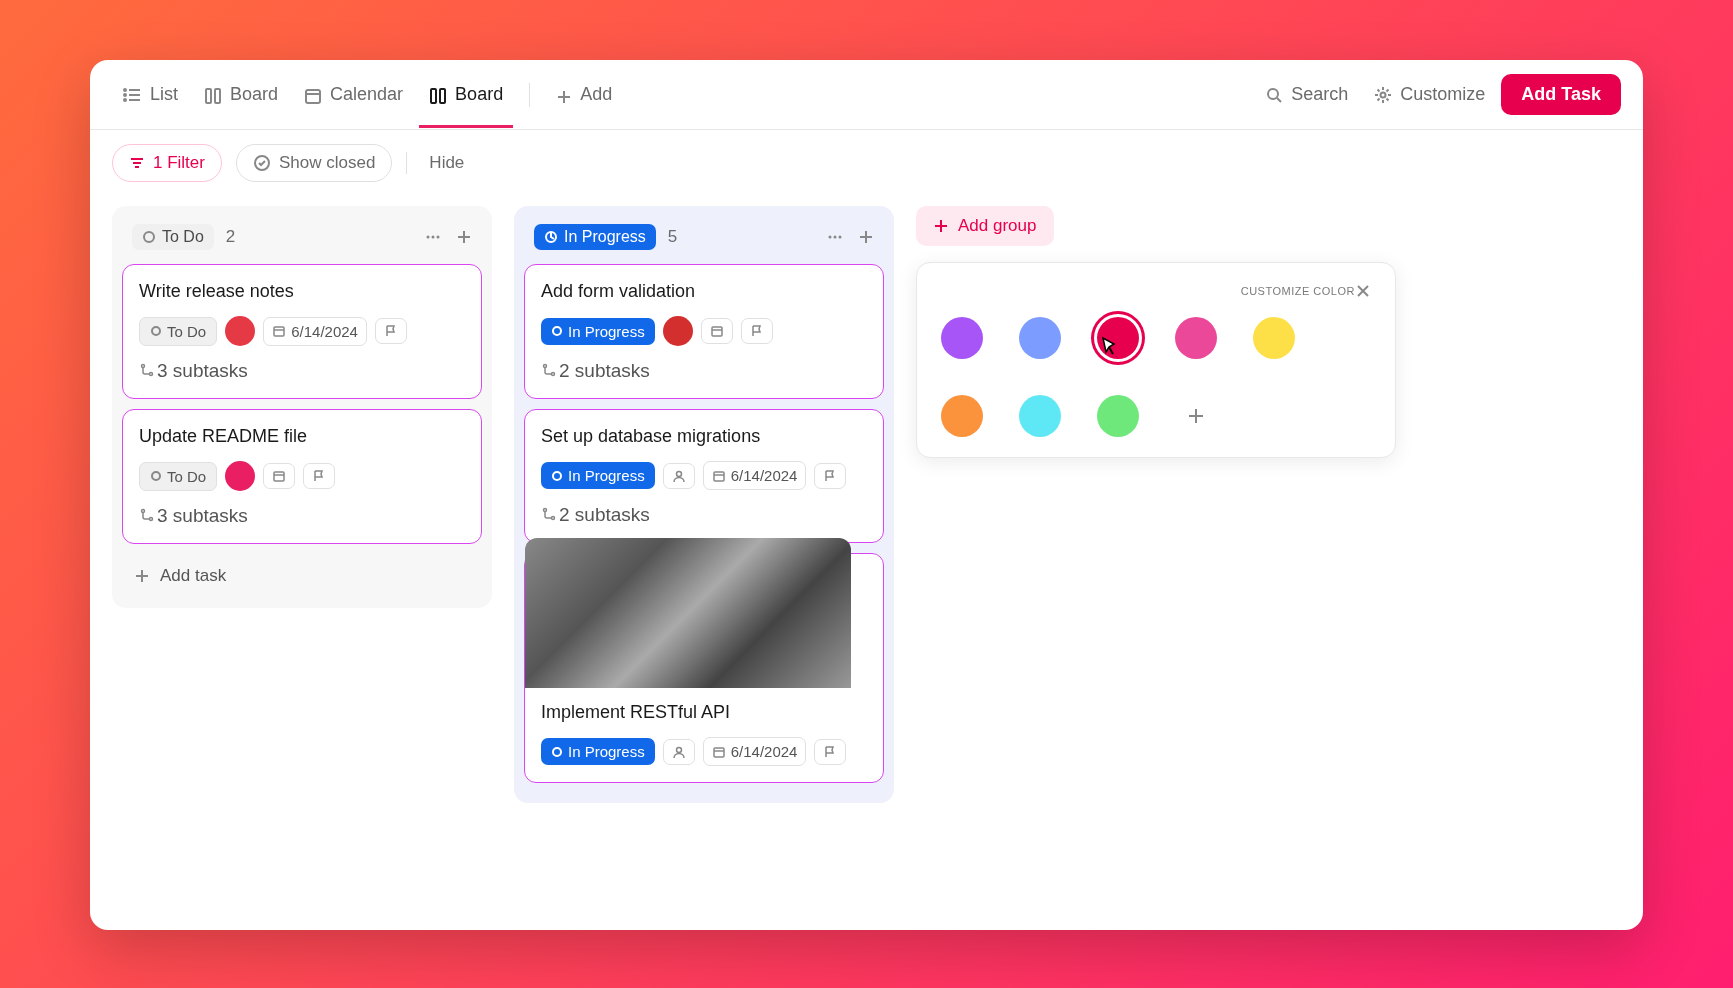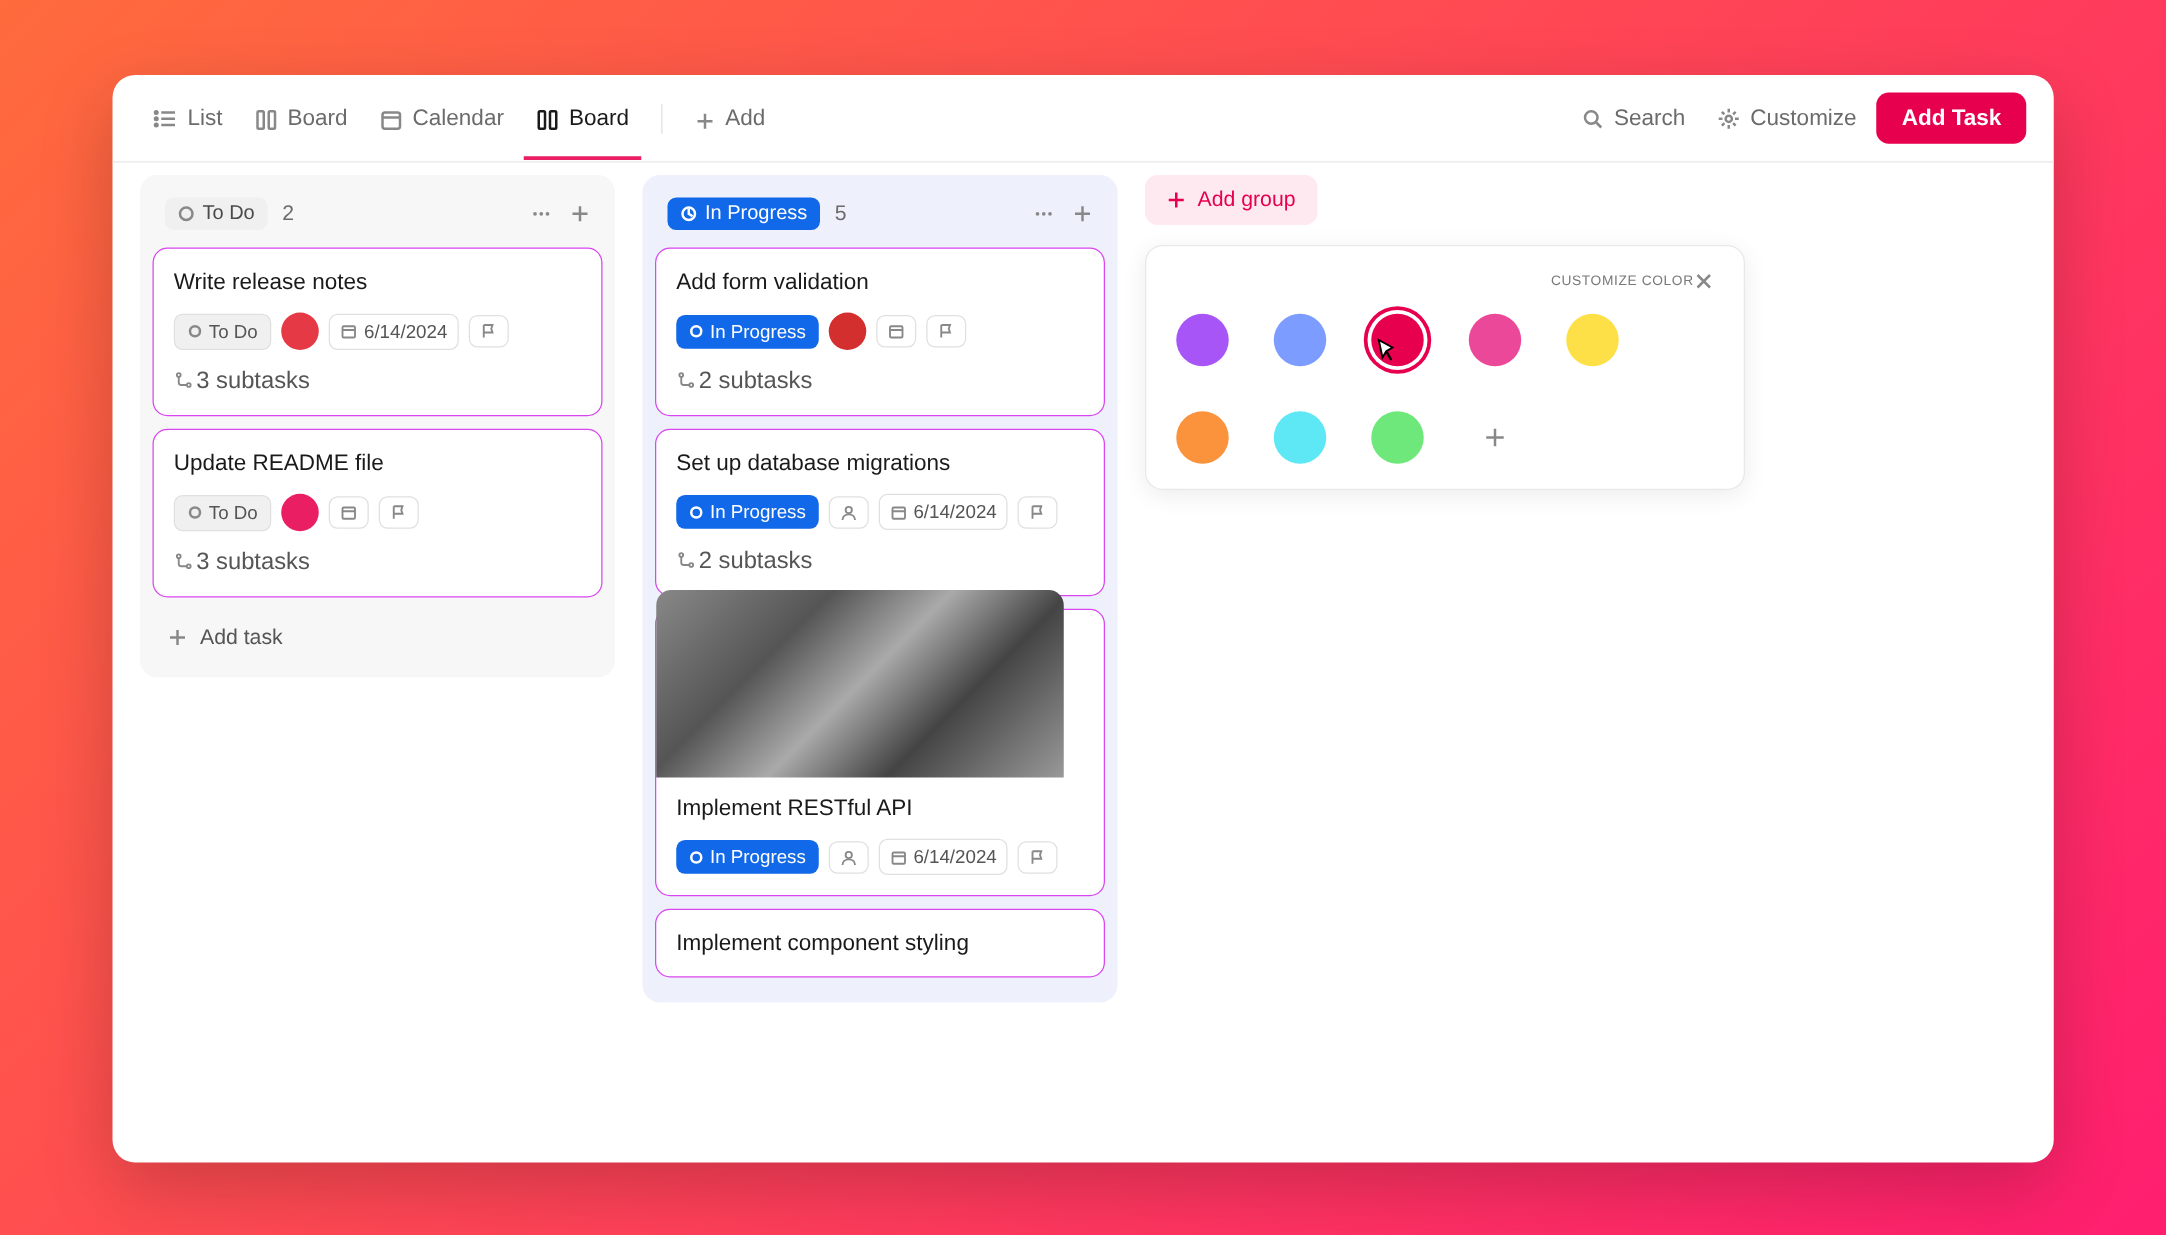--- a/index.html
+++ b/index.html
@@ -123,20 +123,43 @@
           <svg width="18" height="18" viewBox="0 0 18 18" fill="none" stroke="#888" stroke-width="2">
             <circle cx="9" cy="9" r="2.5"></circle>
             <path d="M9 1v3M9 14v3M1 9h3M14 9h3M3.5 3.5l2 2M12.5 12.5l2 2M14.5 3.5l-2 2M5.5 12.5l-2 2"></path>
           </svg>
         </span>
       <span>Customize</span>
     </div>
     <button class="add-task-btn">Add Task</button>
   </div>
 
+  <div class="filter-bar">
+    <div class="filter-pill">
+      <span class="icon">
+          <svg width="16" height="16" viewBox="0 0 16 16" stroke="#e6004e" stroke-width="2">
+            <line x1="2" y1="4" x2="14" y2="4"></line>
+            <line x1="4" y1="8" x2="12" y2="8"></line>
+            <line x1="6" y1="12" x2="10" y2="12"></line>
+          </svg>
+        </span>
+      <span>1 Filter</span>
+    </div>
+    <div class="show-closed">
+      <span class="icon">
+          <svg width="18" height="18" viewBox="0 0 18 18" fill="none" stroke="#888" stroke-width="2">
+            <circle cx="9" cy="9" r="7"></circle>
+            <path d="M6 9l2 2 4-4"></path>
+          </svg>
+        </span>
+      <span>Show closed</span>
+    </div>
+    <div class="filter-divider"></div>
+    <div class="hide-btn">Hide</div>
+  </div>
 
   <div class="board">
 
     <div class="column">
       <div class="column-header">
         <div class="status-chip todo">
           <span class="icon">
               <svg width="14" height="14" viewBox="0 0 14 14" fill="none" stroke="#888" stroke-width="2">
                 <circle cx="7" cy="7" r="5"></circle>
               </svg>
@@ -402,23 +425,20 @@
           <div class="meta-box">
               <span class="icon">
                 <svg width="14" height="14" viewBox="0 0 14 14" fill="none" stroke="#888" stroke-width="1.5">
                   <path d="M3 2v10M3 2h7l-1 3 1 3H3"></path>
                 </svg>
               </span>
             </div>
         </div>
       </div>
 
-      <div class="card">
-        <div class="card-title" style="margin-bottom:0">Implement component styling</div>
-      </div>
     </div>
 
     <div class="add-group-section">
       <div class="add-group-btn">
         <span class="icon">
             <svg width="14" height="14" viewBox="0 0 14 14" stroke="#e6004e" stroke-width="2">
               <line x1="7" y1="1" x2="7" y2="13"></line>
               <line x1="1" y1="7" x2="13" y2="7"></line>
             </svg>
           </span>

